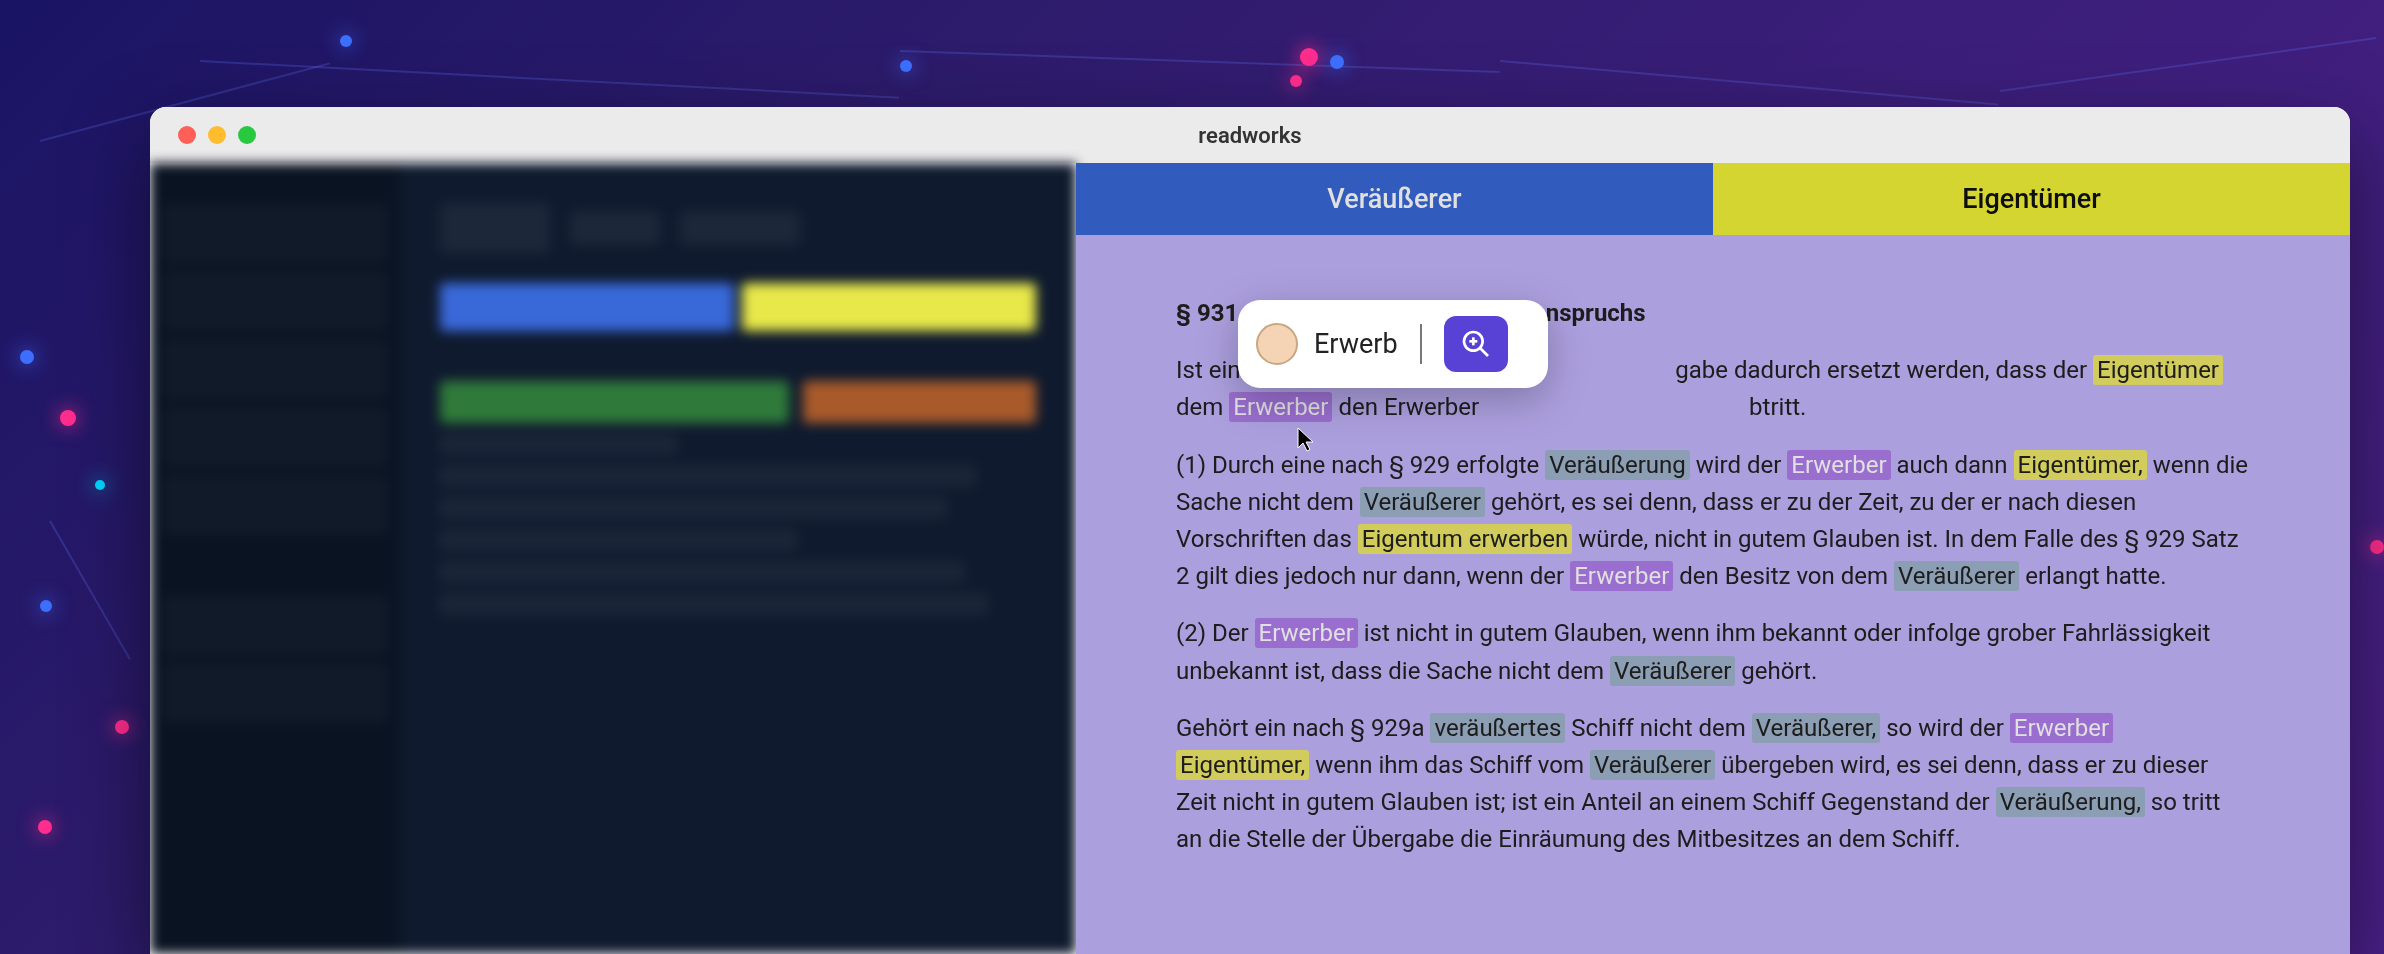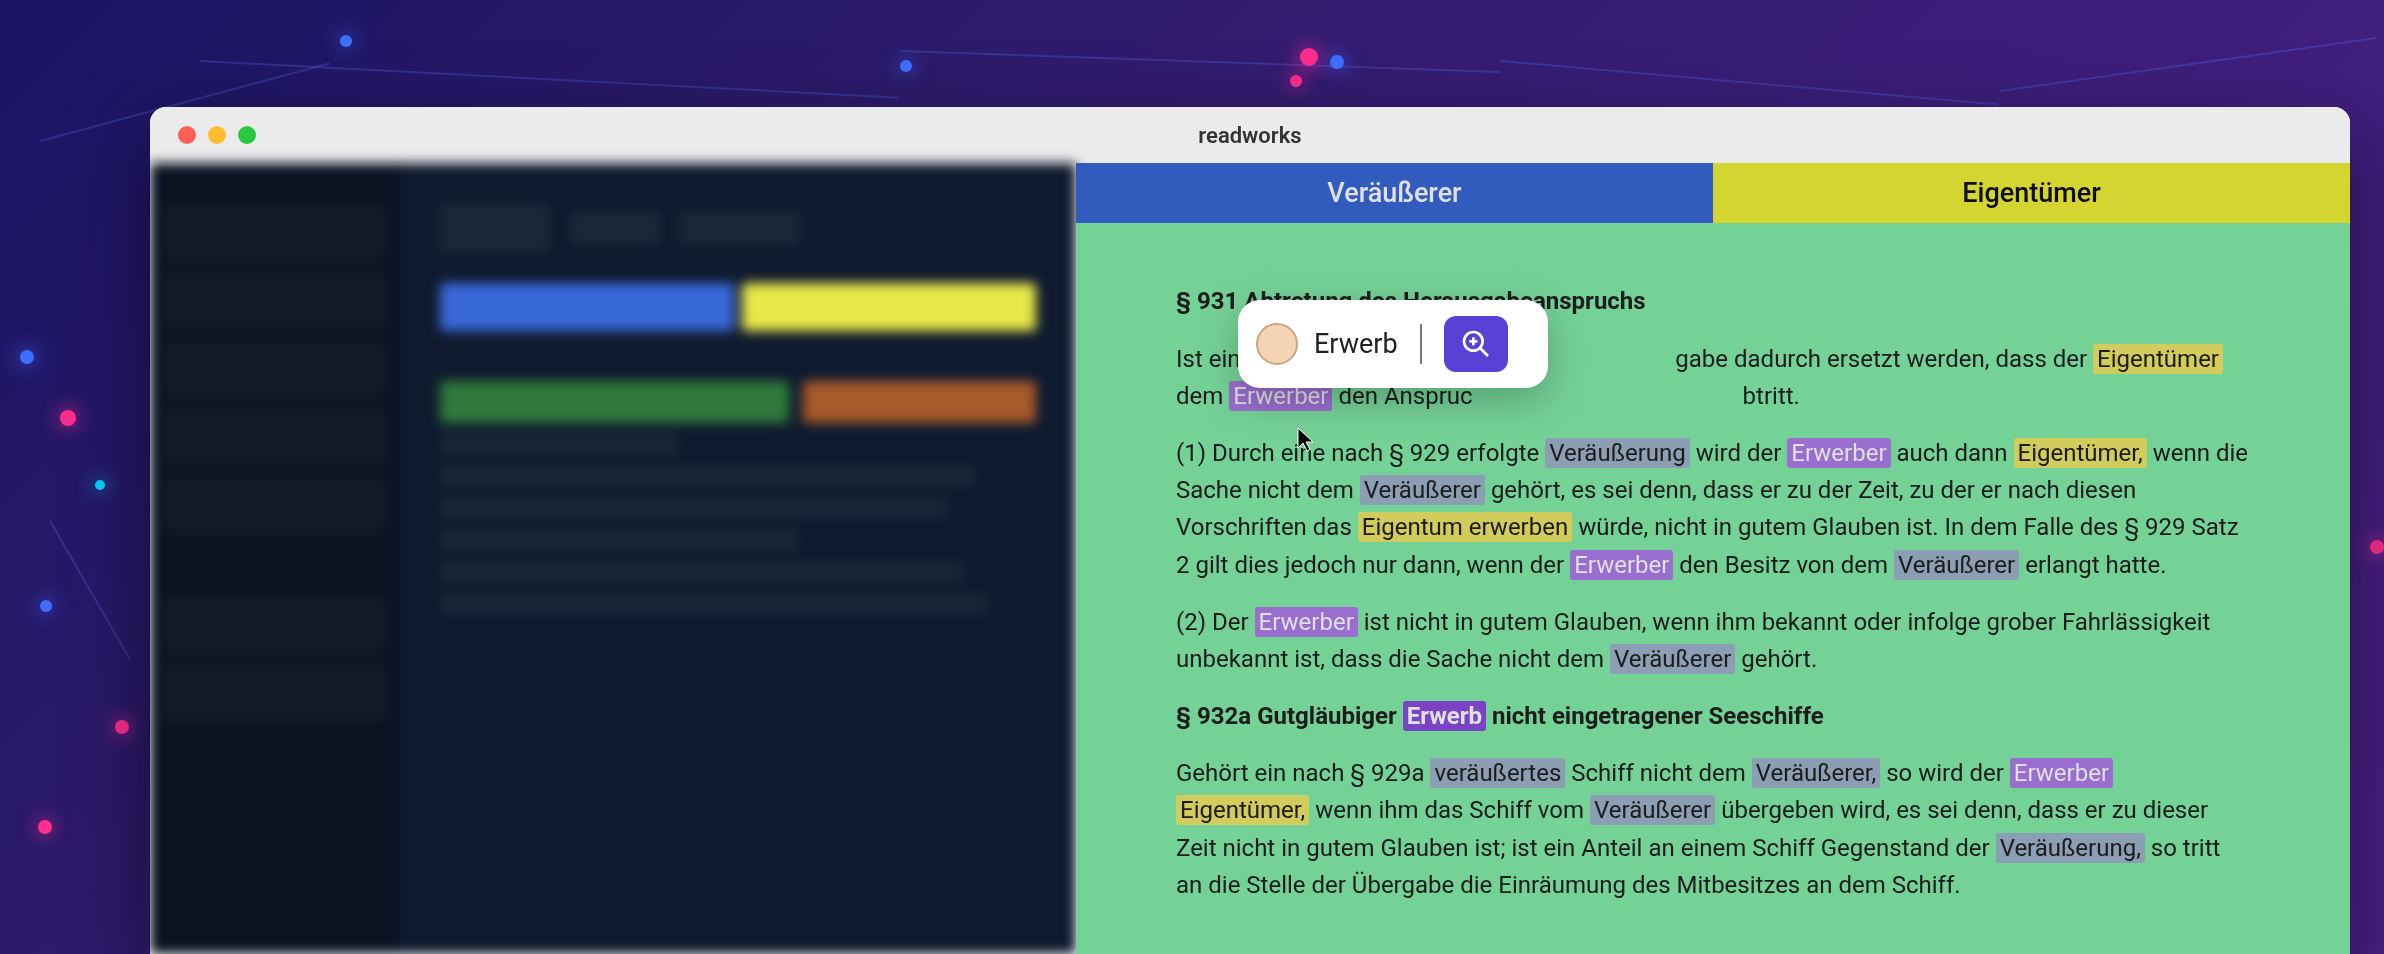--- a/index.html
+++ b/index.html
@@ -85,21 +85,21 @@
 .lp-tab1 { background: #3968d9; height: 48px; flex: 1; border-radius: 4px; }
 .lp-tab2 { background: #e8e84a; height: 48px; flex: 1; border-radius: 4px; }
 .lp-bar { height: 42px; margin-bottom: 10px; display: flex; gap: 14px; }
 .lp-seg-g { background: #2f7a3a; flex: 3; border-radius: 4px; }
 .lp-seg-o { background: #a85a2a; flex: 2; border-radius: 4px; }
 .lp-line { height: 22px; background: rgba(255,255,255,0.05); margin-bottom: 10px; border-radius: 3px; }
 
 
 .right-panel {
   flex: 1;
-  background: #86efac;
+  background: #c4b5fd;
   display: flex;
   flex-direction: column;
   position: relative;
 }
 .dim-overlay {
   position: absolute;
   inset: 0;
   background: rgba(0,0,0,0.12);
   pointer-events: none;
   z-index: 5;
@@ -256,24 +256,23 @@
     </div>
 
     <div class="right-panel">
       <div class="tabs">
         <div class="tab tab-blue">Veräußerer</div>
         <div class="tab tab-yellow">Eigentümer</div>
       </div>
 
       <div class="text-body" id="text-body">
           <p class="section-head">§ 931 Abtretung des Herausgabeanspruchs</p>
-          <p><span>Ist ein Dritter im Besit</span><span style="display: inline-block; width: 270px;"></span><span>gabe dadurch ersetzt werden, dass der </span><span class="hl hl-yellow">Eigentümer</span><span> dem </span><span class="hl hl-purple">Erwerber</span><span> den Anspruc</span><span style="display: inline-block; width: 270px;"></span><span>btritt.</span></p>
+          <p><span>Ist ein Dritter im Besit</span><span style="display: inline-block; width: 270px;"></span><span>gabe dadurch ersetzt werden, dass der </span><span class="hl hl-yellow">Eigentümer</span><span> dem </span><span class="hl hl-purple">Erwerber</span><span> den Erwerber</span><span style="display: inline-block; width: 270px;"></span><span>btritt.</span></p>
           <p><span>(1) Durch eine nach § 929 erfolgte </span><span class="hl hl-bluegray">Veräußerung</span><span> wird der </span><span class="hl hl-purple">Erwerber</span><span> auch dann </span><span class="hl hl-yellow">Eigentümer,</span><span> wenn die Sache nicht dem </span><span class="hl hl-bluegray">Veräußerer</span><span> gehört, es sei denn, dass er zu der Zeit, zu der er nach diesen Vorschriften das </span><span class="hl hl-yellow">Eigentum erwerben</span><span> würde, nicht in gutem Glauben ist. In dem Falle des § 929 Satz 2 gilt dies jedoch nur dann, wenn der </span><span class="hl hl-purple">Erwerber</span><span> den Besitz von dem </span><span class="hl hl-bluegray">Veräußerer</span><span> erlangt hatte.</span></p>
           <p><span>(2) Der </span><span class="hl hl-purple">Erwerber</span><span> ist nicht in gutem Glauben, wenn ihm bekannt oder infolge grober Fahrlässigkeit unbekannt ist, dass die Sache nicht dem </span><span class="hl hl-bluegray">Veräußerer</span><span> gehört.</span></p>
-          <p class="section-head"><span>§ 932a Gutgläubiger </span><span class="hl hl-purplestrong">Erwerb</span><span> nicht eingetragener Seeschiffe</span></p>
           <p><span>Gehört ein nach § 929a </span><span class="hl hl-bluegray">veräußertes</span><span> Schiff nicht dem </span><span class="hl hl-bluegray">Veräußerer,</span><span> so wird der </span><span class="hl hl-purple">Erwerber</span><span> </span><span class="hl hl-yellow">Eigentümer,</span><span> wenn ihm das Schiff vom </span><span class="hl hl-bluegray">Veräußerer</span><span> übergeben wird, es sei denn, dass er zu dieser Zeit nicht in gutem Glauben ist; ist ein Anteil an einem Schiff Gegenstand der </span><span class="hl hl-bluegray">Veräußerung,</span><span> so tritt an die Stelle der Übergabe die Einräumung des Mitbesitzes an dem Schiff.</span></p>
         </div>
 
       <div class="dim-overlay"></div>
     </div>
   </div>
 </div>
 
 <div class="popup">
   <div class="popup-swatch"></div>

